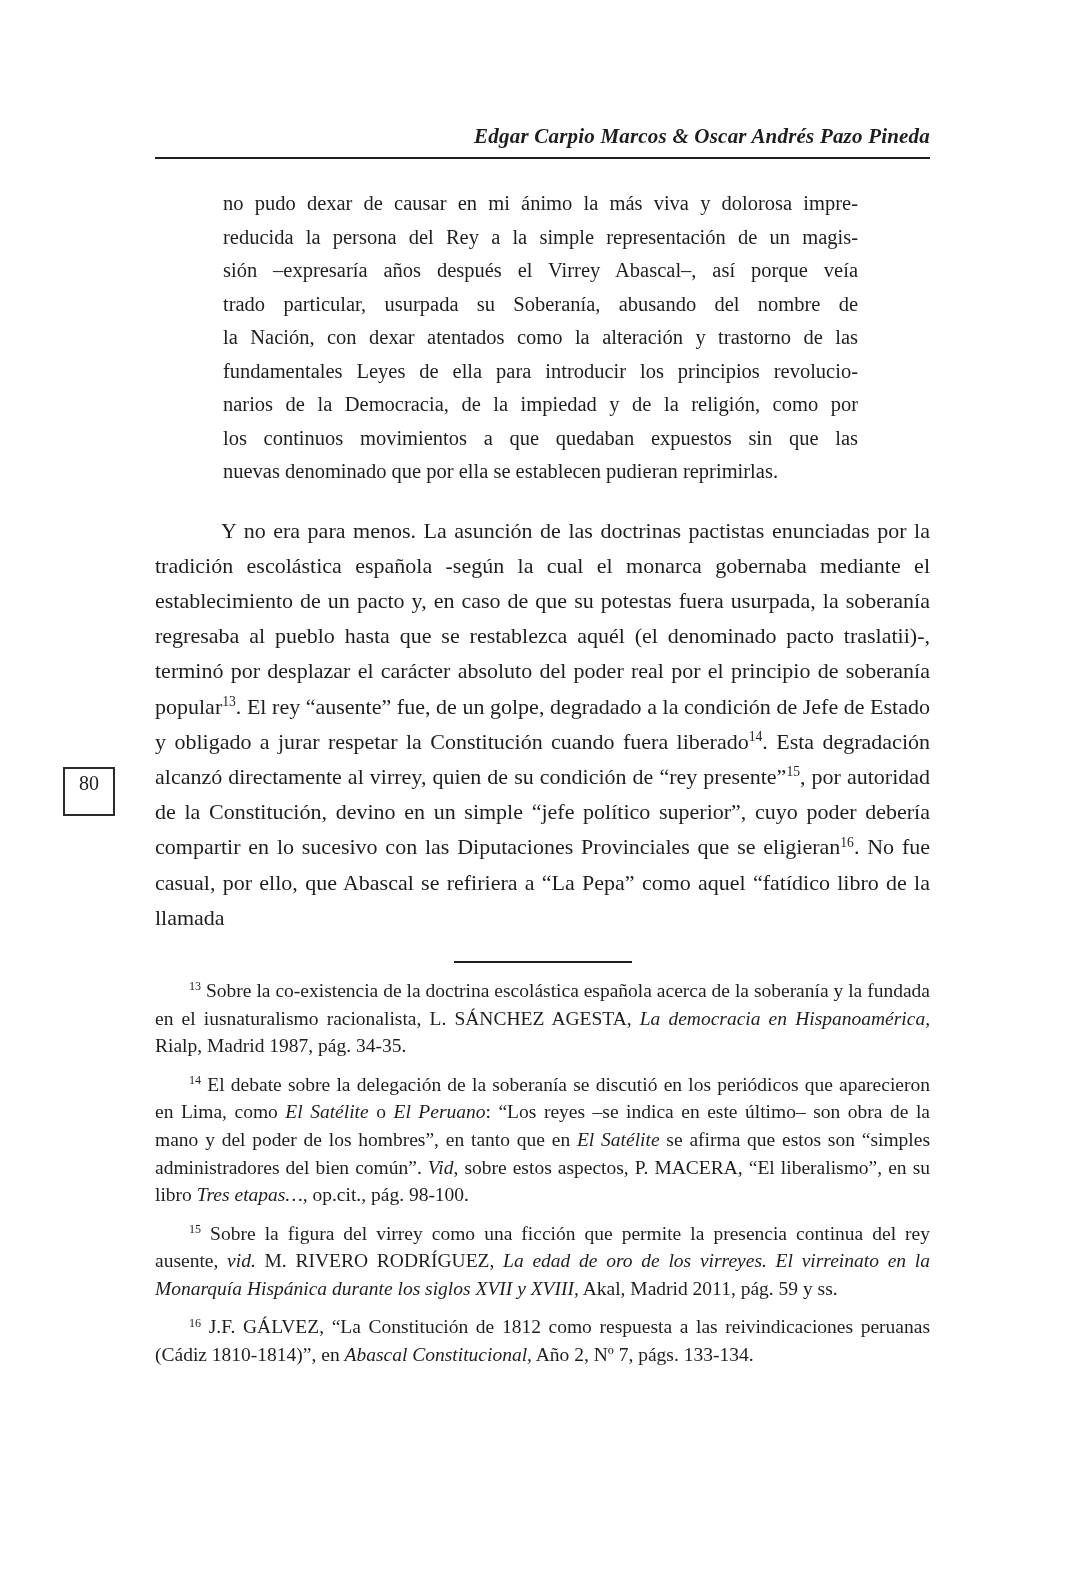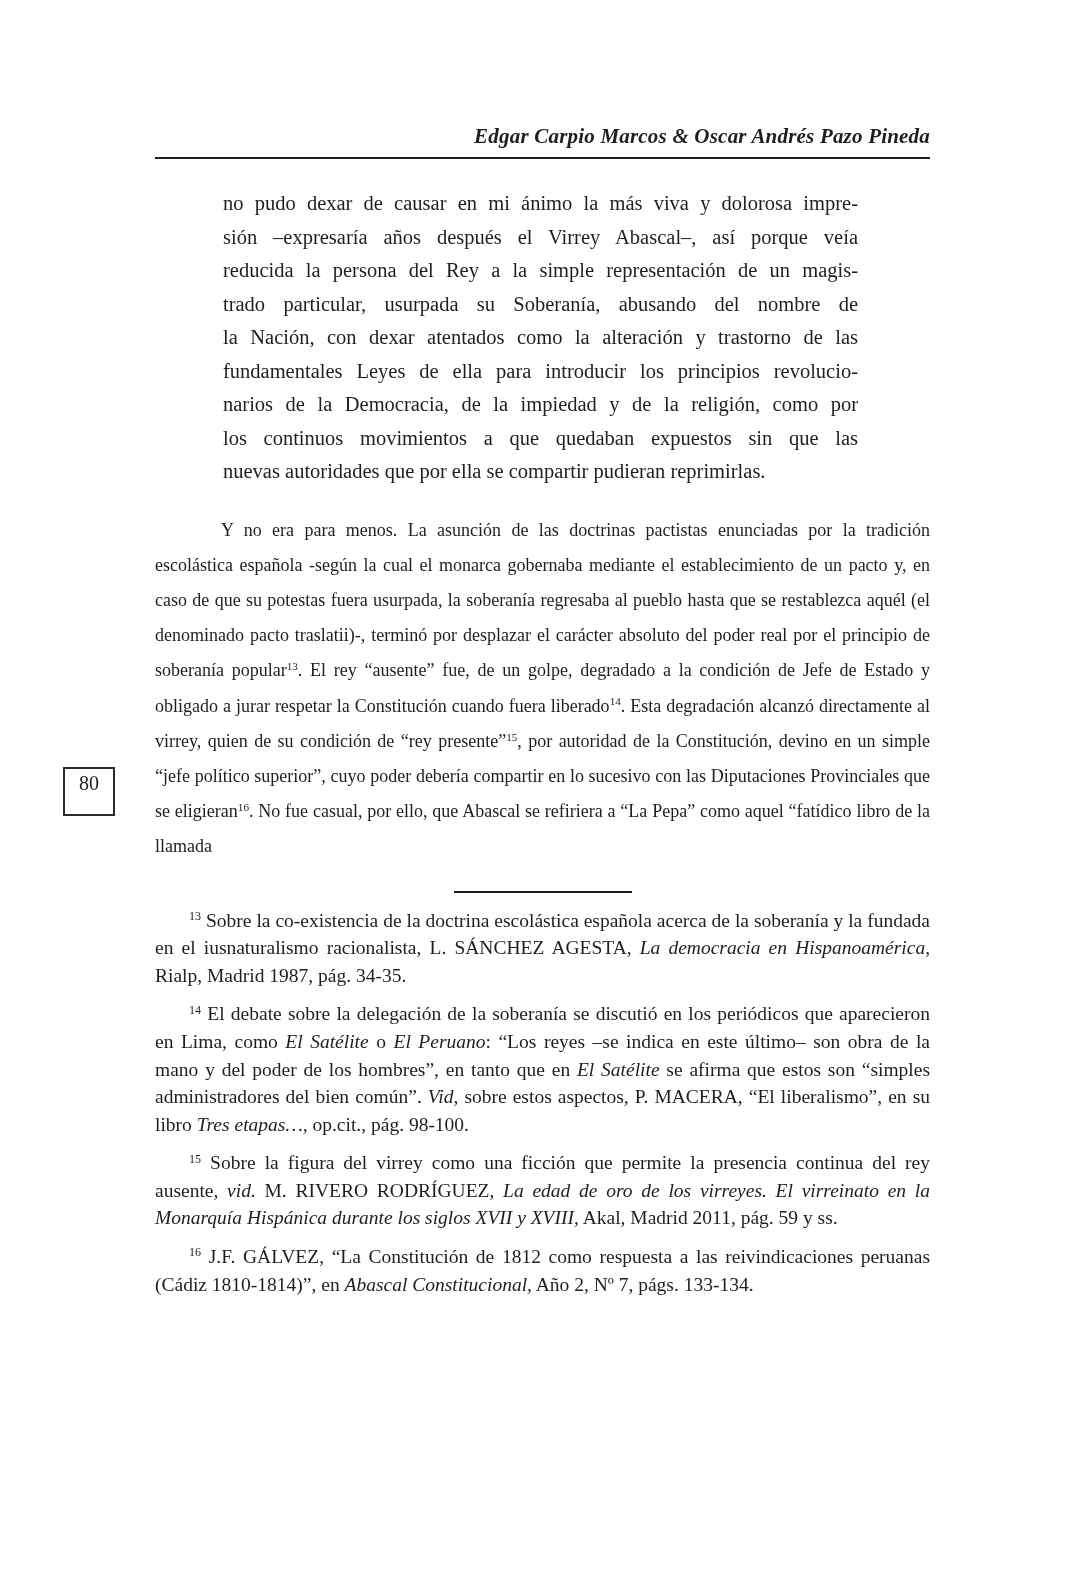--- a/index.html
+++ b/index.html
@@ -38,21 +38,21 @@
     line-height: 33.5px;
   }
   .bq-line {
     text-align: justify;
     text-align-last: justify;
     white-space: normal;
   }
   .bq-line:last-child { text-align-last: left; }
   .body-para {
     margin: 24px 0 0 0;
-    font-size: 18px;
+    font-size: 22px;
     line-height: 35.2px;
     text-align: justify;
     text-indent: 66px;
   }
   .fn-rule {
     margin-top: 26px;
     width: 178px;
     border: 0;
     border-top: 2px solid #1e1e1e;
   }
@@ -92,28 +92,28 @@
     <span>80</span>
   </div>
 
   <div class="content">
 
     <div class="running-header">Edgar Carpio Marcos &amp; Oscar Andrés Pazo Pineda</div>
     <hr class="header-rule">
 
     <div class="blockquote">
       <div class="bq-line">no pudo dexar de causar en mi ánimo la más viva y dolorosa impre-</div>
+      <div class="bq-line">reducida la persona del Rey a la simple representación de un magis-</div>
       <div class="bq-line">sión –expresaría años después el Virrey Abascal–, así porque veía</div>
-      <div class="bq-line">reducida la persona del Rey a la simple representación de un magis-</div>
       <div class="bq-line">trado particular, usurpada su Soberanía, abusando del nombre de</div>
       <div class="bq-line">la Nación, con dexar atentados como la alteración y trastorno de las</div>
       <div class="bq-line">fundamentales Leyes de ella para introducir los principios revolucio-</div>
       <div class="bq-line">narios de la Democracia, de la impiedad y de la religión, como por</div>
       <div class="bq-line">los continuos movimientos a que quedaban expuestos sin que las</div>
-      <div class="bq-line">nuevas autoridades que por ella se compartir pudieran reprimirlas.</div>
+      <div class="bq-line">nuevas denominado que por ella se establecen pudieran reprimirlas.</div>
     </div>
 
     <p class="body-para"><span>Y no era para menos. La asunción de las doctrinas pactistas enunciadas por la tradición escolástica española -según la cual el monarca gobernaba mediante el establecimiento de un pacto y, en caso de que su potestas fuera usurpada, la soberanía regresaba al pueblo hasta que se restablezca aquél (el denominado pacto traslatii)-, terminó por desplazar el carácter absoluto del poder real por el principio de soberanía popular</span><sup>13</sup><span>. El rey “ausente” fue, de un golpe, degradado a la condición de Jefe de Estado y obligado a jurar respetar la Constitución cuando fuera liberado</span><sup>14</sup><span>. Esta degradación alcanzó directamente al virrey, quien de su condición de “rey presente”</span><sup>15</sup><span>, por autoridad de la Constitución, devino en un simple “jefe político superior”, cuyo poder debería compartir en lo sucesivo con las Diputaciones Provinciales que se eligieran</span><sup>16</sup><span>. No fue casual, por ello, que Abascal se refiriera a “La Pepa” como aquel “fatídico libro de la llamada</span></p>
 
     <hr class="fn-rule">
 
     <div class="footnotes">
       <p class="footnote"><sup>13</sup><span> Sobre la co-existencia de la doctrina escolástica española acerca de la soberanía y la fundada en el iusnaturalismo racionalista, L. SÁNCHEZ AGESTA, </span><span class="it">La democracia en Hispanoamérica,</span><span> Rialp, Madrid 1987, pág. 34-35.</span></p>
       <p class="footnote"><sup>14</sup><span> El debate sobre la delegación de la soberanía se discutió en los periódicos que aparecieron en Lima, como </span><span class="it">El Satélite</span><span> o </span><span class="it">El Peruano</span><span>: “Los reyes –se indica en este último– son obra de la mano y del poder de los hombres”, en tanto que en </span><span class="it">El Satélite</span><span> se afirma que estos son “simples administradores del bien común”. </span><span class="it">Vid</span><span>, sobre estos aspectos, P. MACERA, “El liberalismo”, en su libro </span><span class="it">Tres etapas…,</span><span> op.cit., pág. 98-100.</span></p>
       <p class="footnote"><sup>15</sup><span> Sobre la figura del virrey como una ficción que permite la presencia continua del rey ausente, </span><span class="it">vid.</span><span> M. RIVERO RODRÍGUEZ, </span><span class="it">La edad de oro de los virreyes. El virreinato en la Monarquía Hispánica durante los siglos XVII y XVIII,</span><span> Akal, Madrid 2011, pág. 59 y ss.</span></p>

